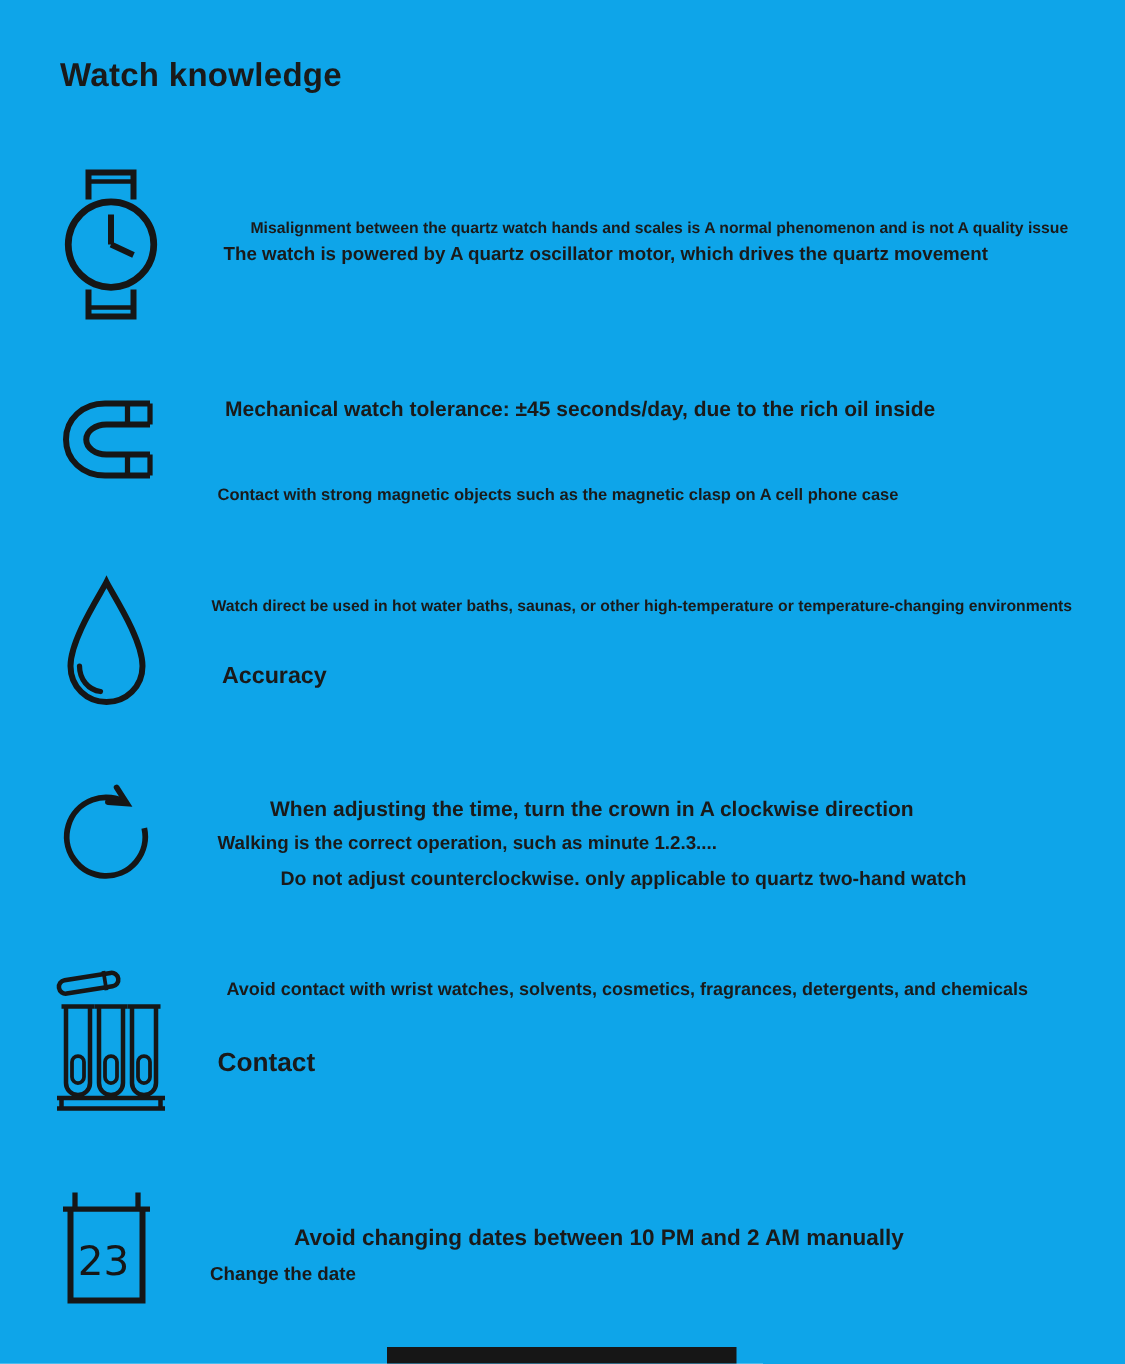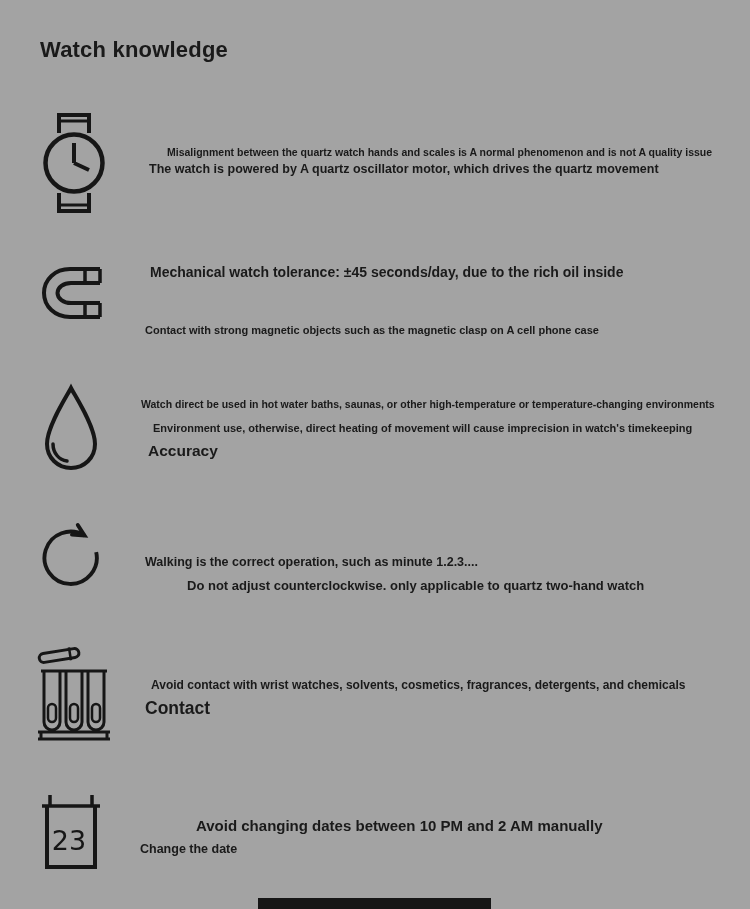--- a/index.html
+++ b/index.html
@@ -4,21 +4,21 @@
 <style>
   html,body{margin:0;padding:0;}
   body{
     width:750px;height:909px;
     background:#ffffff;
     font-family:"Liberation Sans", sans-serif;
     color:#1a1a1a;
     position:relative;
     overflow:hidden;
   }
-  #page{position:absolute;inset:0;background:#a3a3a3;}
+  #page{position:absolute;inset:0;background:#0ea5e9;}
   .abs{position:absolute;white-space:nowrap;line-height:1.15;}
   .title{font-size:22px;font-weight:700;letter-spacing:.2px;}
   .icon{position:absolute;}
   .icon svg{display:block;}
   .ic{stroke:#161616;fill:none;}
   .bar{position:absolute;background:#161616;}
 </style>
 </head>
 <body>
 
@@ -49,48 +49,48 @@
   <div class="abs" style="left:150px;top:264px;font-size:14px;font-weight:700;">Mechanical watch tolerance: ±45 seconds/day, due to the rich oil inside</div>
   <div class="abs" style="left:145px;top:312px;font-size:11px;font-weight:600;margin-top:12px;">Contact with strong magnetic objects such as the magnetic clasp on A cell phone case</div>
 
   <div class="icon" style="left:40px;top:382px;">
     <svg width="62" height="92" viewBox="0 0 62 90">
       <path class="ic" stroke-width="4" d="M31,5 C27,13 7,43 7,61 C7,75 18,85 31,85 C44,85 55,75 55,61 C55,43 35,13 31,5 Z"></path>
       <path class="ic" stroke-width="3.5" stroke-linecap="round" d="M13,61 C13,70 19,77 27,78"></path>
     </svg>
   </div>
   <div class="abs" style="left:141px;top:398px;font-size:10.5px;font-weight:700;">Watch direct be used in hot water baths, saunas, or other high-temperature or temperature-changing environments</div>
-  <div class="abs" style="left:153px;top:422px;font-size:11px;font-weight:700;">Environment use, otherwise, direct heating of movement will cause imprecision in watch's timekeeping</div>
   <div class="abs" style="left:148px;top:442px;font-size:15.5px;font-weight:700;">Accuracy</div>
 
   <div class="icon" style="left:40px;top:518px;">
     <svg width="62" height="74" viewBox="0 0 64 74">
       <path class="ic" stroke-width="4" d="M46,17 A27,27 0 1 0 58,34"></path>
       <path class="ic" stroke-width="4" stroke-linecap="round" d="M39,6 L46,17 L33,16"></path>
     </svg>
   </div>
+  <div class="abs" style="left:180px;top:531px;font-size:14px;font-weight:700;">When adjusting the time, turn the crown in A clockwise direction</div>
   <div class="abs" style="left:145px;top:555px;font-size:12.5px;font-weight:700;">Walking is the correct operation, such as minute 1.2.3....</div>
   <div class="abs" style="left:150px;top:579px;font-size:13px;font-weight:700;margin-left:37px;">Do not adjust counterclockwise. only applicable to quartz two-hand watch</div>
 
   <div class="icon" style="left:36px;top:644px;">
     <svg width="76" height="100" viewBox="0 0 76 100">
       <g transform="rotate(-9 23 11)">
         <rect class="ic" stroke-width="3" x="3" y="7" width="40" height="9" rx="4.5"></rect>
         <path class="ic" stroke-width="2.5" d="M34,5 V18"></path>
       </g>
       <path class="ic" stroke-width="3" d="M8,27 V78 A8,8 0 0 0 24,78 V27 M5,27 H27"></path>
       <rect class="ic" stroke-width="2.5" x="12" y="60" width="8" height="18" rx="4"></rect>
       <path class="ic" stroke-width="3" d="M30,27 V78 A8,8 0 0 0 46,78 V27 M27,27 H49"></path>
       <rect class="ic" stroke-width="2.5" x="34" y="60" width="8" height="18" rx="4"></rect>
       <path class="ic" stroke-width="3" d="M52,27 V78 A8,8 0 0 0 68,78 V27 M49,27 H71"></path>
       <rect class="ic" stroke-width="2.5" x="56" y="60" width="8" height="18" rx="4"></rect>
       <path class="ic" stroke-width="3" d="M2,88 H74 M5,88 V95 M71,88 V95 M2,95 H74"></path>
     </svg>
   </div>
-  <div class="abs" style="left:151px;top:679px;font-size:12px;font-weight:700;">Avoid contact with wrist watches, solvents, cosmetics, fragrances, detergents, and chemicals</div>
+  <div class="abs" style="left:151px;top:653px;font-size:12px;font-weight:700;">Avoid contact with wrist watches, solvents, cosmetics, fragrances, detergents, and chemicals</div>
   <div class="abs" style="left:145px;top:698px;font-size:17.5px;font-weight:700;">Contact</div>
 
   <div class="icon" style="left:40px;top:792px;">
     <svg width="62" height="78" viewBox="0 0 62 78">
       <path class="ic" stroke-width="3.5" d="M2,14 H60"></path>
       <path class="ic" stroke-width="3.5" d="M10,3 V14 M52,3 V14"></path>
       <path class="ic" stroke-width="4" d="M7,14 V75 H55 V14"></path>
       <text x="29" y="58" font-size="27" text-anchor="middle" fill="#161616" stroke="none" font-family="DejaVu Sans, sans-serif">23</text>
     </svg>
   </div>

